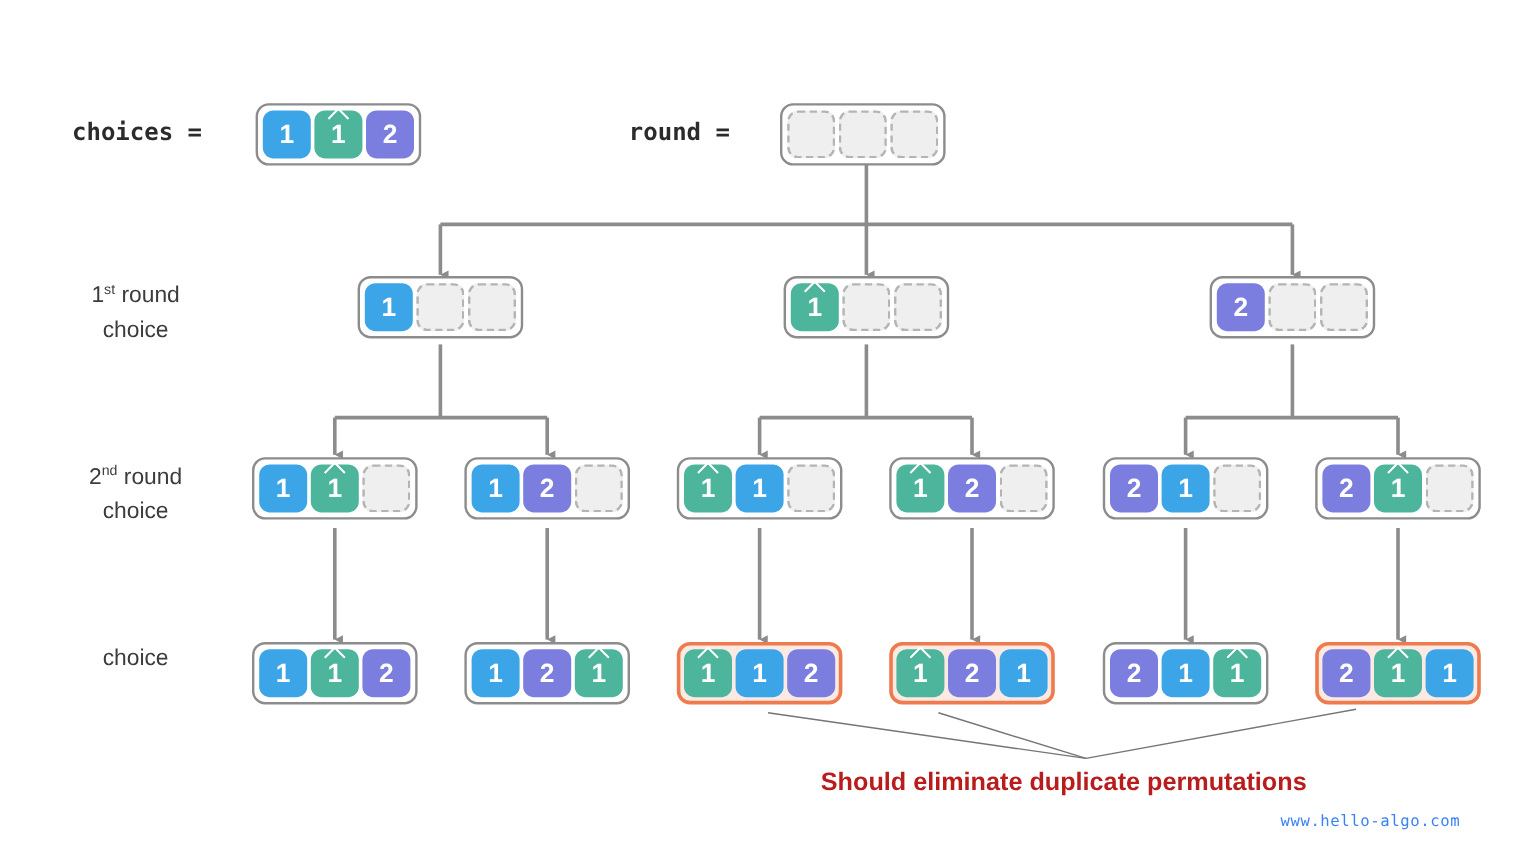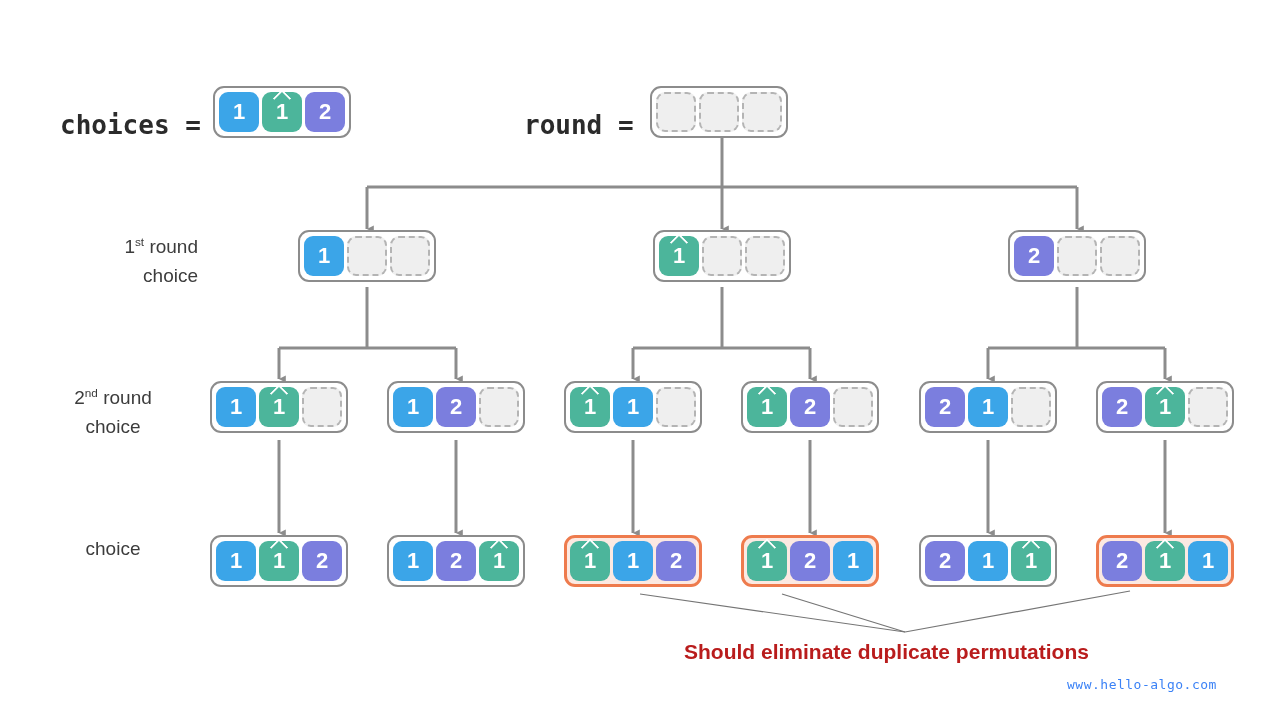--- a/index.html
+++ b/index.html
@@ -22,24 +22,23 @@
     left: 0; top: 0;
     width: 1280px; height: 720px;
     pointer-events: none;
   }
 
   
   .hdr-label {
     position: absolute;
     font-family: "DejaVu Sans Mono", "Liberation Mono", monospace;
     font-weight: bold;
-    font-size: 26px;
+    font-size: 20px;
     color: #2b2b2b;
     white-space: nowrap;
-    margin-top: 12px;
   }
 
   
   .round-label {
     position: absolute;
     width: 170px;
     text-align: center;
     font-size: 19px;
     color: #3c3c3c;
     line-height: 1.55;
@@ -189,21 +188,21 @@
       </div>
     </div>
 
   <div class="hdr-label" style="left:524px; top:98px;">round =</div>
   <div class="node" id="state-node" style="left:650px; top:86px;">
       <div class="cell empty"></div>
       <div class="cell empty"></div>
       <div class="cell empty"></div>
     </div>
 
-  <div class="round-label" id="round-label-0" style="left:28px; top:232px;text-align:right;">
+  <div class="round-label" id="round-label-0" style="left:28px; top:232px;">
       <div>1<sup>st</sup> round</div>
       <div>choice</div>
     </div>
   <div class="round-label" id="round-label-1" style="left:28px; top:383px;">
       <div>2<sup>nd</sup> round</div>
       <div>choice</div>
     </div>
   <div class="round-label" id="round-label-2" style="left:28px; top:534px;">
       <div>choice</div>
     </div>

